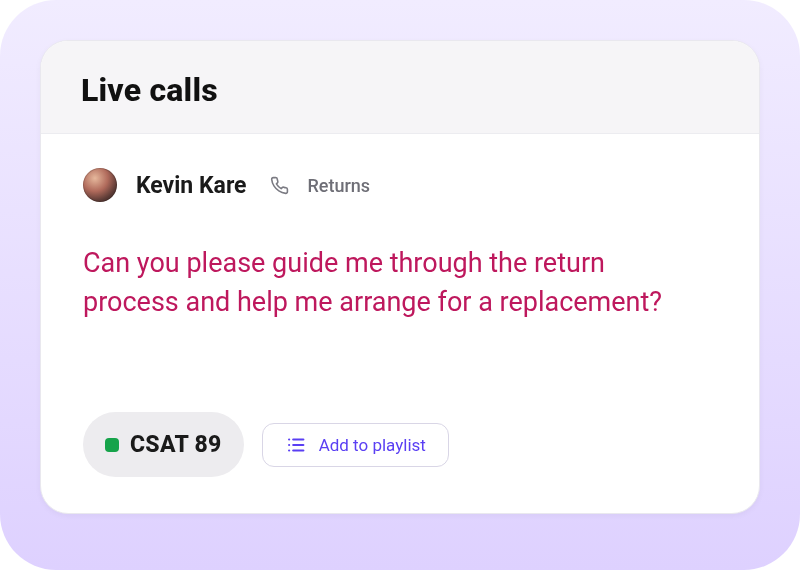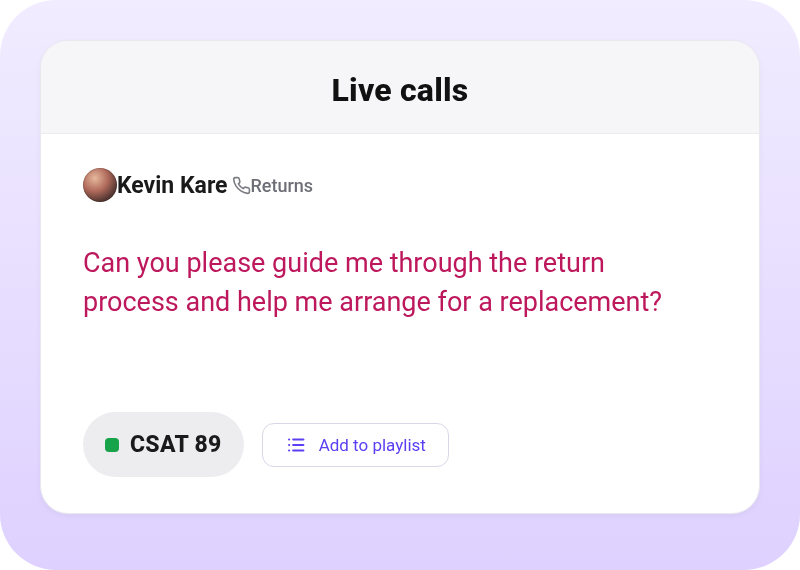--- a/index.html
+++ b/index.html
@@ -23,39 +23,38 @@
       border: 1px solid #e9e8ee;
       box-shadow: 0 2px 6px rgba(0,0,0,0.04);
       display: flex;
       flex-direction: column;
       overflow: hidden;
     }
     .card-header {
       background: #f6f5f7;
       padding: 30px 40px 24px 40px;
       border-bottom: 1px solid #ececf0;
-      text-align: center;
     }
     .card-header h2 {
       font-size: 32px;
       font-weight: 800;
       color: #111;
       letter-spacing: 0.2px;
     }
     .card-body {
       padding: 34px 42px 36px 42px;
       display: flex;
       flex-direction: column;
       gap: 22px;
       flex: 1;
     }
     .caller-row {
       display: flex;
       align-items: center;
-      gap: 0;
+      gap: 19px;
     }
     .avatar {
       width: 34px;
       height: 34px;
       border-radius: 50%;
       background: radial-gradient(circle at 35% 30%, #e6b89c 0%, #b06a5b 40%, #5a3a35 70%, #2b1f1d 100%);
       box-shadow: inset 0 0 0 1px rgba(0,0,0,0.15);
       flex: none;
     }
     .caller-name {

